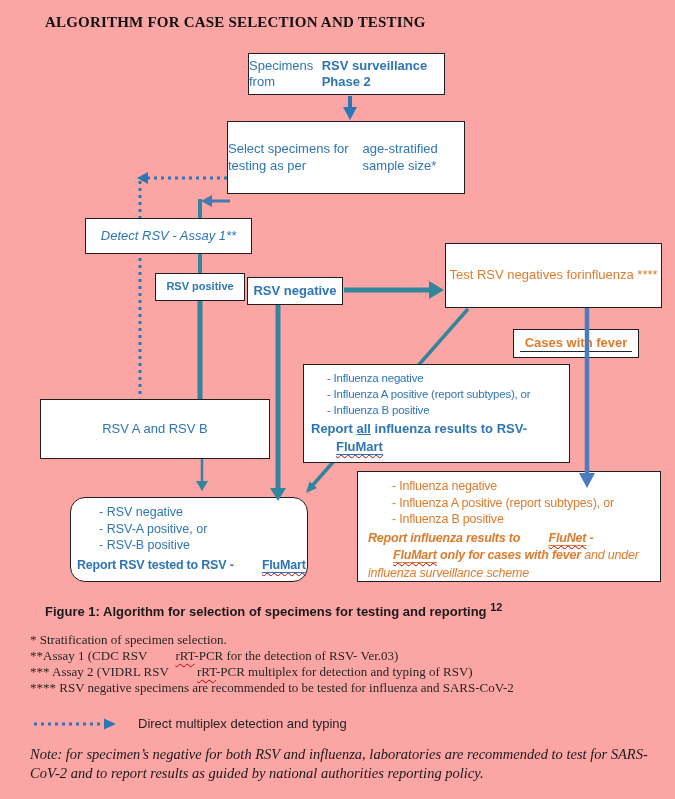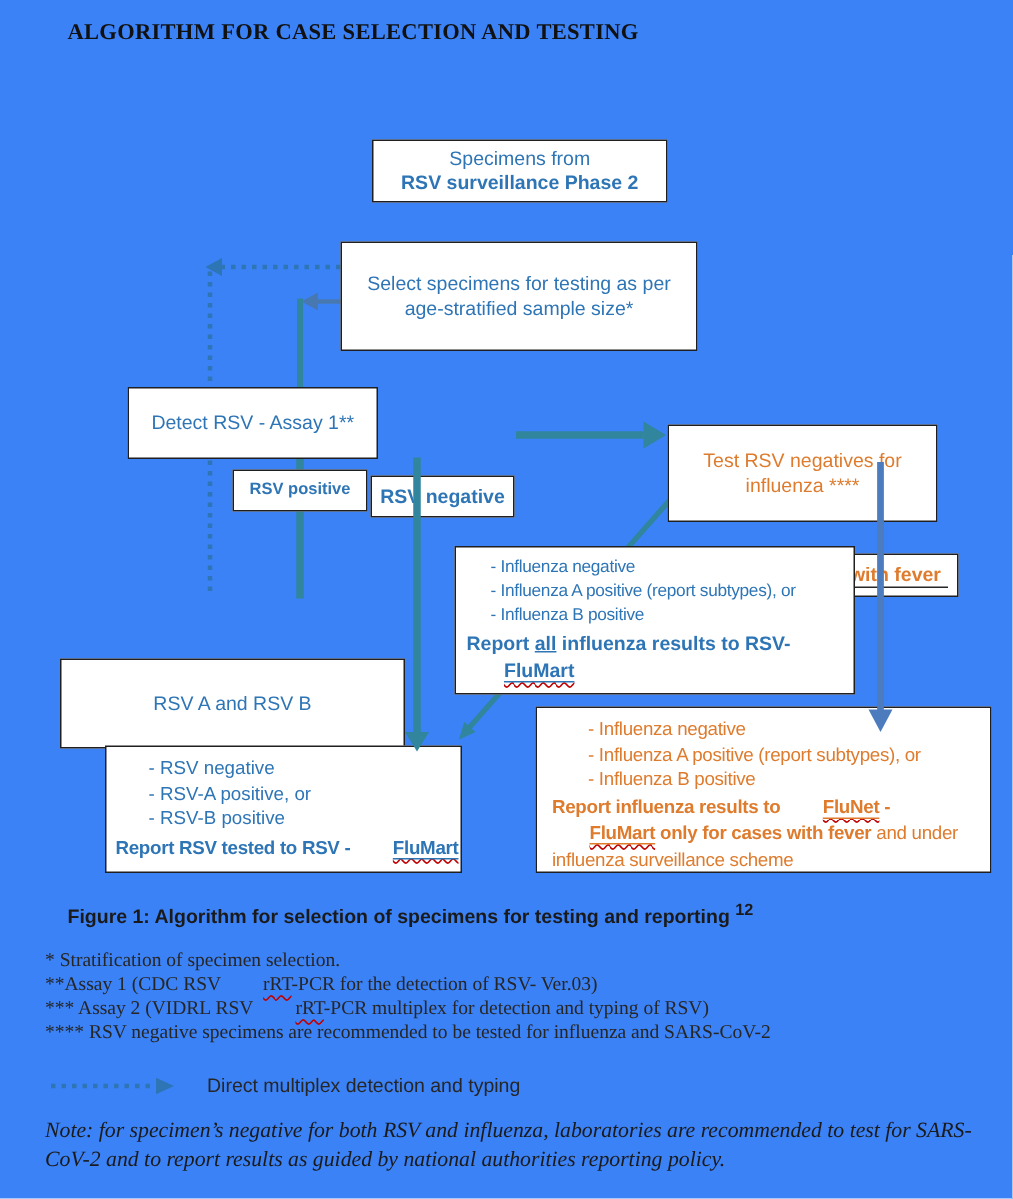--- a/index.html
+++ b/index.html
@@ -1,26 +1,26 @@
 <!DOCTYPE html>
 <html><head>
 <meta charset="utf-8">
 <style>
   html,body{margin:0;padding:0;background:#ffffff;}
   #canvas{
-    position:relative;width:675px;height:799px;background:#3b82f6;
+    position:relative;width:675px;height:799px;background:#fca5a5;
     font-family:"Liberation Sans",sans-serif;overflow:hidden;
   }
   svg.layer{position:absolute;left:0;top:0;pointer-events:none;}
   #lines-behind{z-index:0;}
   .node{
     position:absolute;background:#ffffff;border:1px solid #1f1f1f;
     box-sizing:border-box;z-index:1;
   }
-  .center{display:flex;flex-direction:column;justify-content:center;align-items:center;text-align:center;margin-top:40px;}
+  .center{display:flex;justify-content:center;align-items:center;}
   #lines-over{z-index:2;}
   .blue{color:#2E75B6;}
   .orange{color:#DE7B2D;}
   .b{font-weight:bold;}
   .u{text-decoration:underline;text-decoration-color:currentColor;}
   .wavy{text-decoration:underline wavy #C00000 1px;text-underline-offset:3px;text-decoration-skip-ink:none;padding-left:25px;}
   .node .ln{line-height:1.25;}
   .title{
     position:absolute;left:45px;top:14px;
     font-family:"Liberation Serif",serif;font-weight:bold;font-size:15px;color:#111;
@@ -84,33 +84,33 @@
   <div class="node center blue" style="left:248px;top:53px;width:197px;height:42px;font-size:13px;">
     <div class="ln">Specimens from</div>
     <div class="ln b">RSV surveillance Phase 2</div>
   </div>
 
   <div class="node center blue" style="left:227px;top:121px;width:238px;height:73px;font-size:13px;">
     <div class="ln">Select specimens for testing as per</div>
     <div class="ln">age-stratified sample size*</div>
   </div>
 
-  <div class="node center blue" style="left:85px;top:218px;width:167px;height:48px;font-size:13px;">
+  <div class="node center blue" style="left:85px;top:218px;width:167px;height:36px;font-size:13px;font-style:italic;">
     <div class="ln">Detect RSV - Assay 1**</div>
   </div>
 
   <div class="node center blue b" style="left:155px;top:273px;width:90px;height:28px;font-size:11px;">
     <div class="ln">RSV positive</div>
   </div>
 
   <div class="node center blue b" style="left:247px;top:277px;width:96px;height:28px;font-size:13px;">
     <div class="ln">RSV negative</div>
   </div>
 
-  <div class="node center orange" style="left:445px;top:243px;width:180px;height:65px;font-size:13px;">
+  <div class="node center orange" style="left:445px;top:243px;width:217px;height:65px;font-size:13px;">
     <div class="ln">Test RSV negatives for</div>
     <div class="ln">influenza ****</div>
   </div>
 
   <div class="node center orange b" style="left:513px;top:329px;width:126px;height:29px;font-size:13px;">
     <span class="fever-underline">Cases with fever</span>
   </div>
 
   <div class="node blue" style="left:303px;top:364px;width:267px;height:99px;padding:5px 4px 0 7px;font-size:11.5px;letter-spacing:-0.2px;">
     <div class="items" style="margin-left:16px;line-height:16px;">
@@ -120,38 +120,38 @@
     </div>
     <div class="b" style="font-size:13px;line-height:18px;margin-top:2px;letter-spacing:0;">
       <span>Report </span><span class="u">all</span><span> influenza results to RSV-</span><span class="wavy"><span class="u">FluMart</span></span>
     </div>
   </div>
 
   <div class="node center blue" style="left:40px;top:399px;width:230px;height:60px;font-size:13px;">
     <div class="ln">RSV A and RSV B</div>
   </div>
 
-  <div class="node blue" style="left:70px;top:497px;width:238px;height:85px;padding:6px 4px 0 6px;font-size:12.5px;">
+  <div class="node blue" style="left:70px;top:497px;width:238px;height:85px;padding:6px 4px 0 6px;font-size:12.5px;border-radius:15px;">
     <div class="items" style="margin-left:22px;line-height:16.5px;">
       <div>- RSV negative</div>
       <div>- RSV-A positive, or</div>
       <div>- RSV-B positive</div>
     </div>
     <div class="b" style="font-size:12.5px;letter-spacing:-0.2px;line-height:18px;margin-top:2px;white-space:nowrap;">
       <span>Report RSV tested to RSV - </span><span class="wavy"><span class="u">FluMart</span></span>
     </div>
   </div>
 
   <div class="node orange" style="left:357px;top:471px;width:304px;height:111px;padding:6px 6px 0 10px;font-size:12.5px;letter-spacing:-0.2px;">
     <div class="items" style="margin-left:24px;line-height:16.5px;">
       <div>- Influenza negative</div>
       <div>- Influenza A positive (report subtypes), or</div>
       <div>- Influenza B positive</div>
     </div>
-    <div style="font-size:12.5px;line-height:17.5px;margin-top:2px;">
+    <div style="font-size:12.5px;line-height:17.5px;margin-top:2px;font-style:italic;">
       <span class="b">Report influenza results to </span><span class="b wavy"><span class="u">FluNet</span></span><span class="b"> - </span><span class="b wavy"><span class="u">FluMart</span></span><span class="b"> only for cases with fever</span><span> and under influenza surveillance scheme</span>
     </div>
   </div>
 
   <svg id="lines-over" class="layer" width="675" height="799">
 
     <g>
       <line x1="278" y1="305" x2="278" y2="489" stroke="#31859C" stroke-width="5"></line>
       <polygon points="278,501 270,488 286,488" fill="#31859C"></polygon>
     </g>

